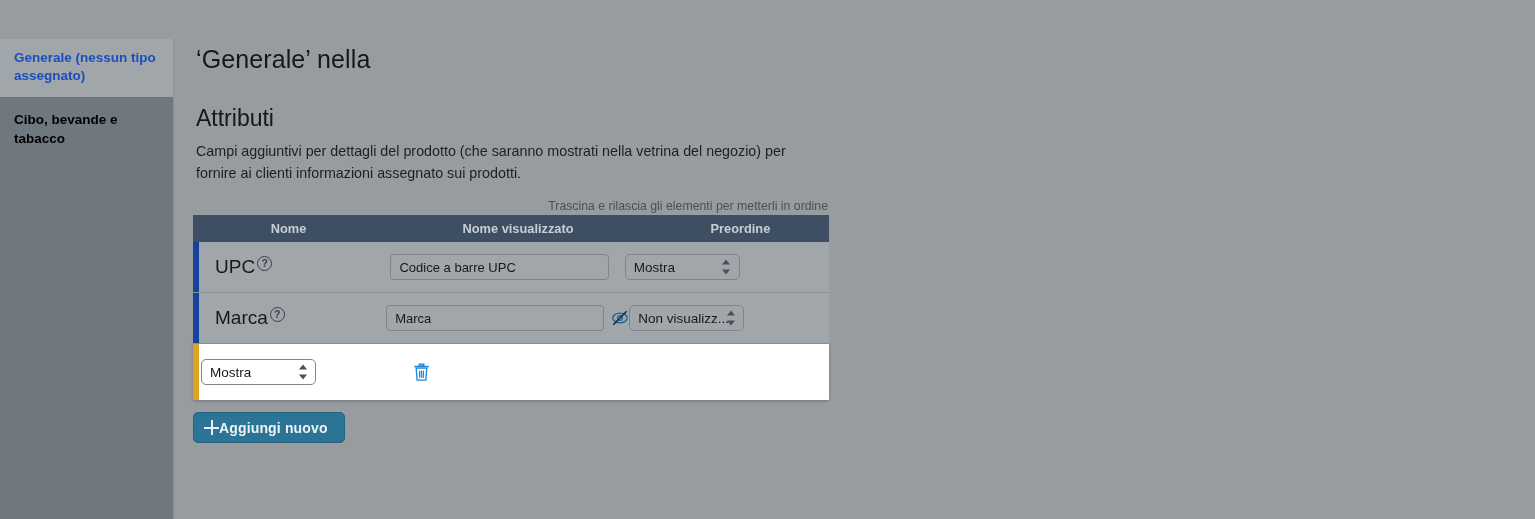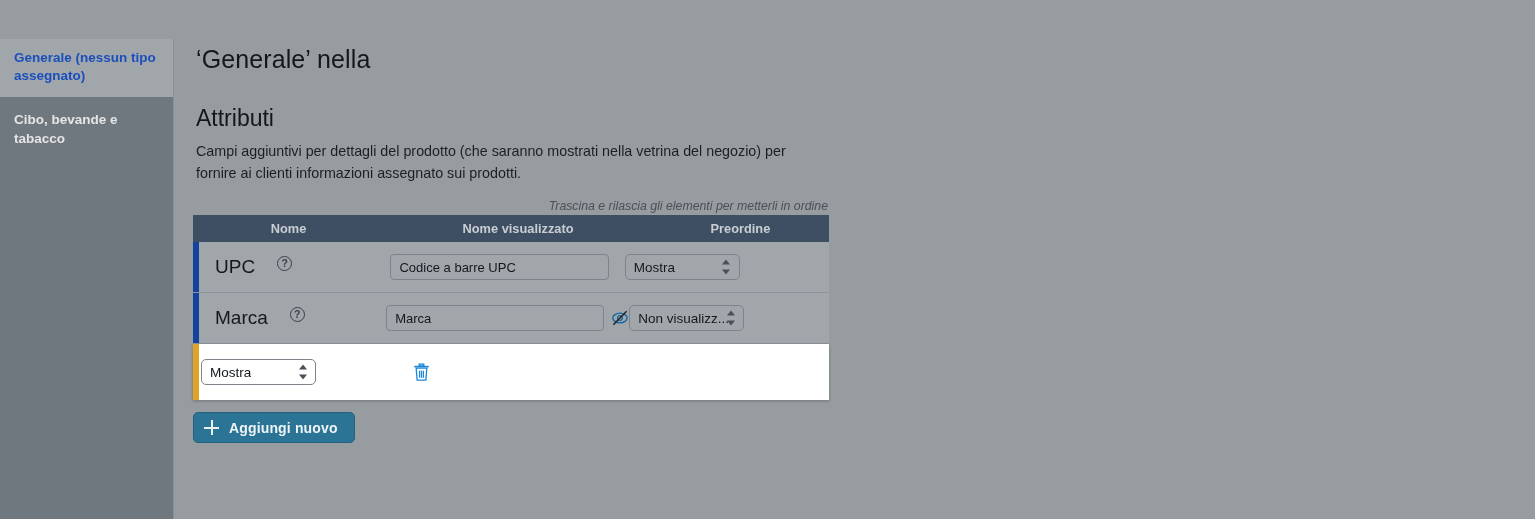--- a/index.html
+++ b/index.html
@@ -34,21 +34,21 @@
     font-size: 13.5px;
     font-weight: bold;
     line-height: 1.35;
   }
   .side-item.active {
     background: #a1a6ab;
     color: #1a4fbd;
   }
   .side-item.plain {
     background: #70787f;
-    color: #e5e5e5;
+    color: #000000;
     padding-top: 14px;
   }
 
   
   .main {
     position: absolute;
     left: 174px; top: 0;
     width: 1361px; height: 519px;
     background: #979ca0;
   }
@@ -77,21 +77,20 @@
     color: #1c2024;
   }
 
   .drag-hint {
     position: absolute;
     left: 22px; top: 160px;
     width: 632px;
     text-align: right;
     font-size: 12.3px;
     color: #4a5055;
-    font-style: italic;
   }
 
   
   .attr-table {
     position: absolute;
     left: 19px; top: 176px;
     width: 636px;
   }
 
   .thead {
@@ -130,21 +129,21 @@
     border-bottom: none;
     box-shadow: 0 1px 3px rgba(0,0,0,.25);
   }
   .row.new-row .bar { background: #e0a326; }
 
   .cell-name {
     width: 196px;
     padding-left: 14px;
     display: flex;
     align-items: center;
-    gap: 22px;
+    gap: 2px;
     font-size: 19px;
     color: #15191d;
   }
 
   .help-icon {
     display: inline-flex;
     align-items: center;
     justify-content: center;
     width: 15px; height: 15px;
     border-radius: 50%;
@@ -250,21 +249,21 @@
     position: absolute;
     left: 19px; top: 373px;
     height: 31px;
     min-width: 137px;
     padding: 0 16px 0 10px;
     background: #2b7496;
     border: 1px solid #23617e;
     border-radius: 5px;
     display: flex;
     align-items: center;
-    gap: 10px;
+    gap: 0;
     cursor: pointer;
   }
   .plus-icon {
     position: relative;
     width: 15px; height: 15px;
     flex: 0 0 auto;
   }
   .plus-icon::before, .plus-icon::after {
     content: "";
     position: absolute;

